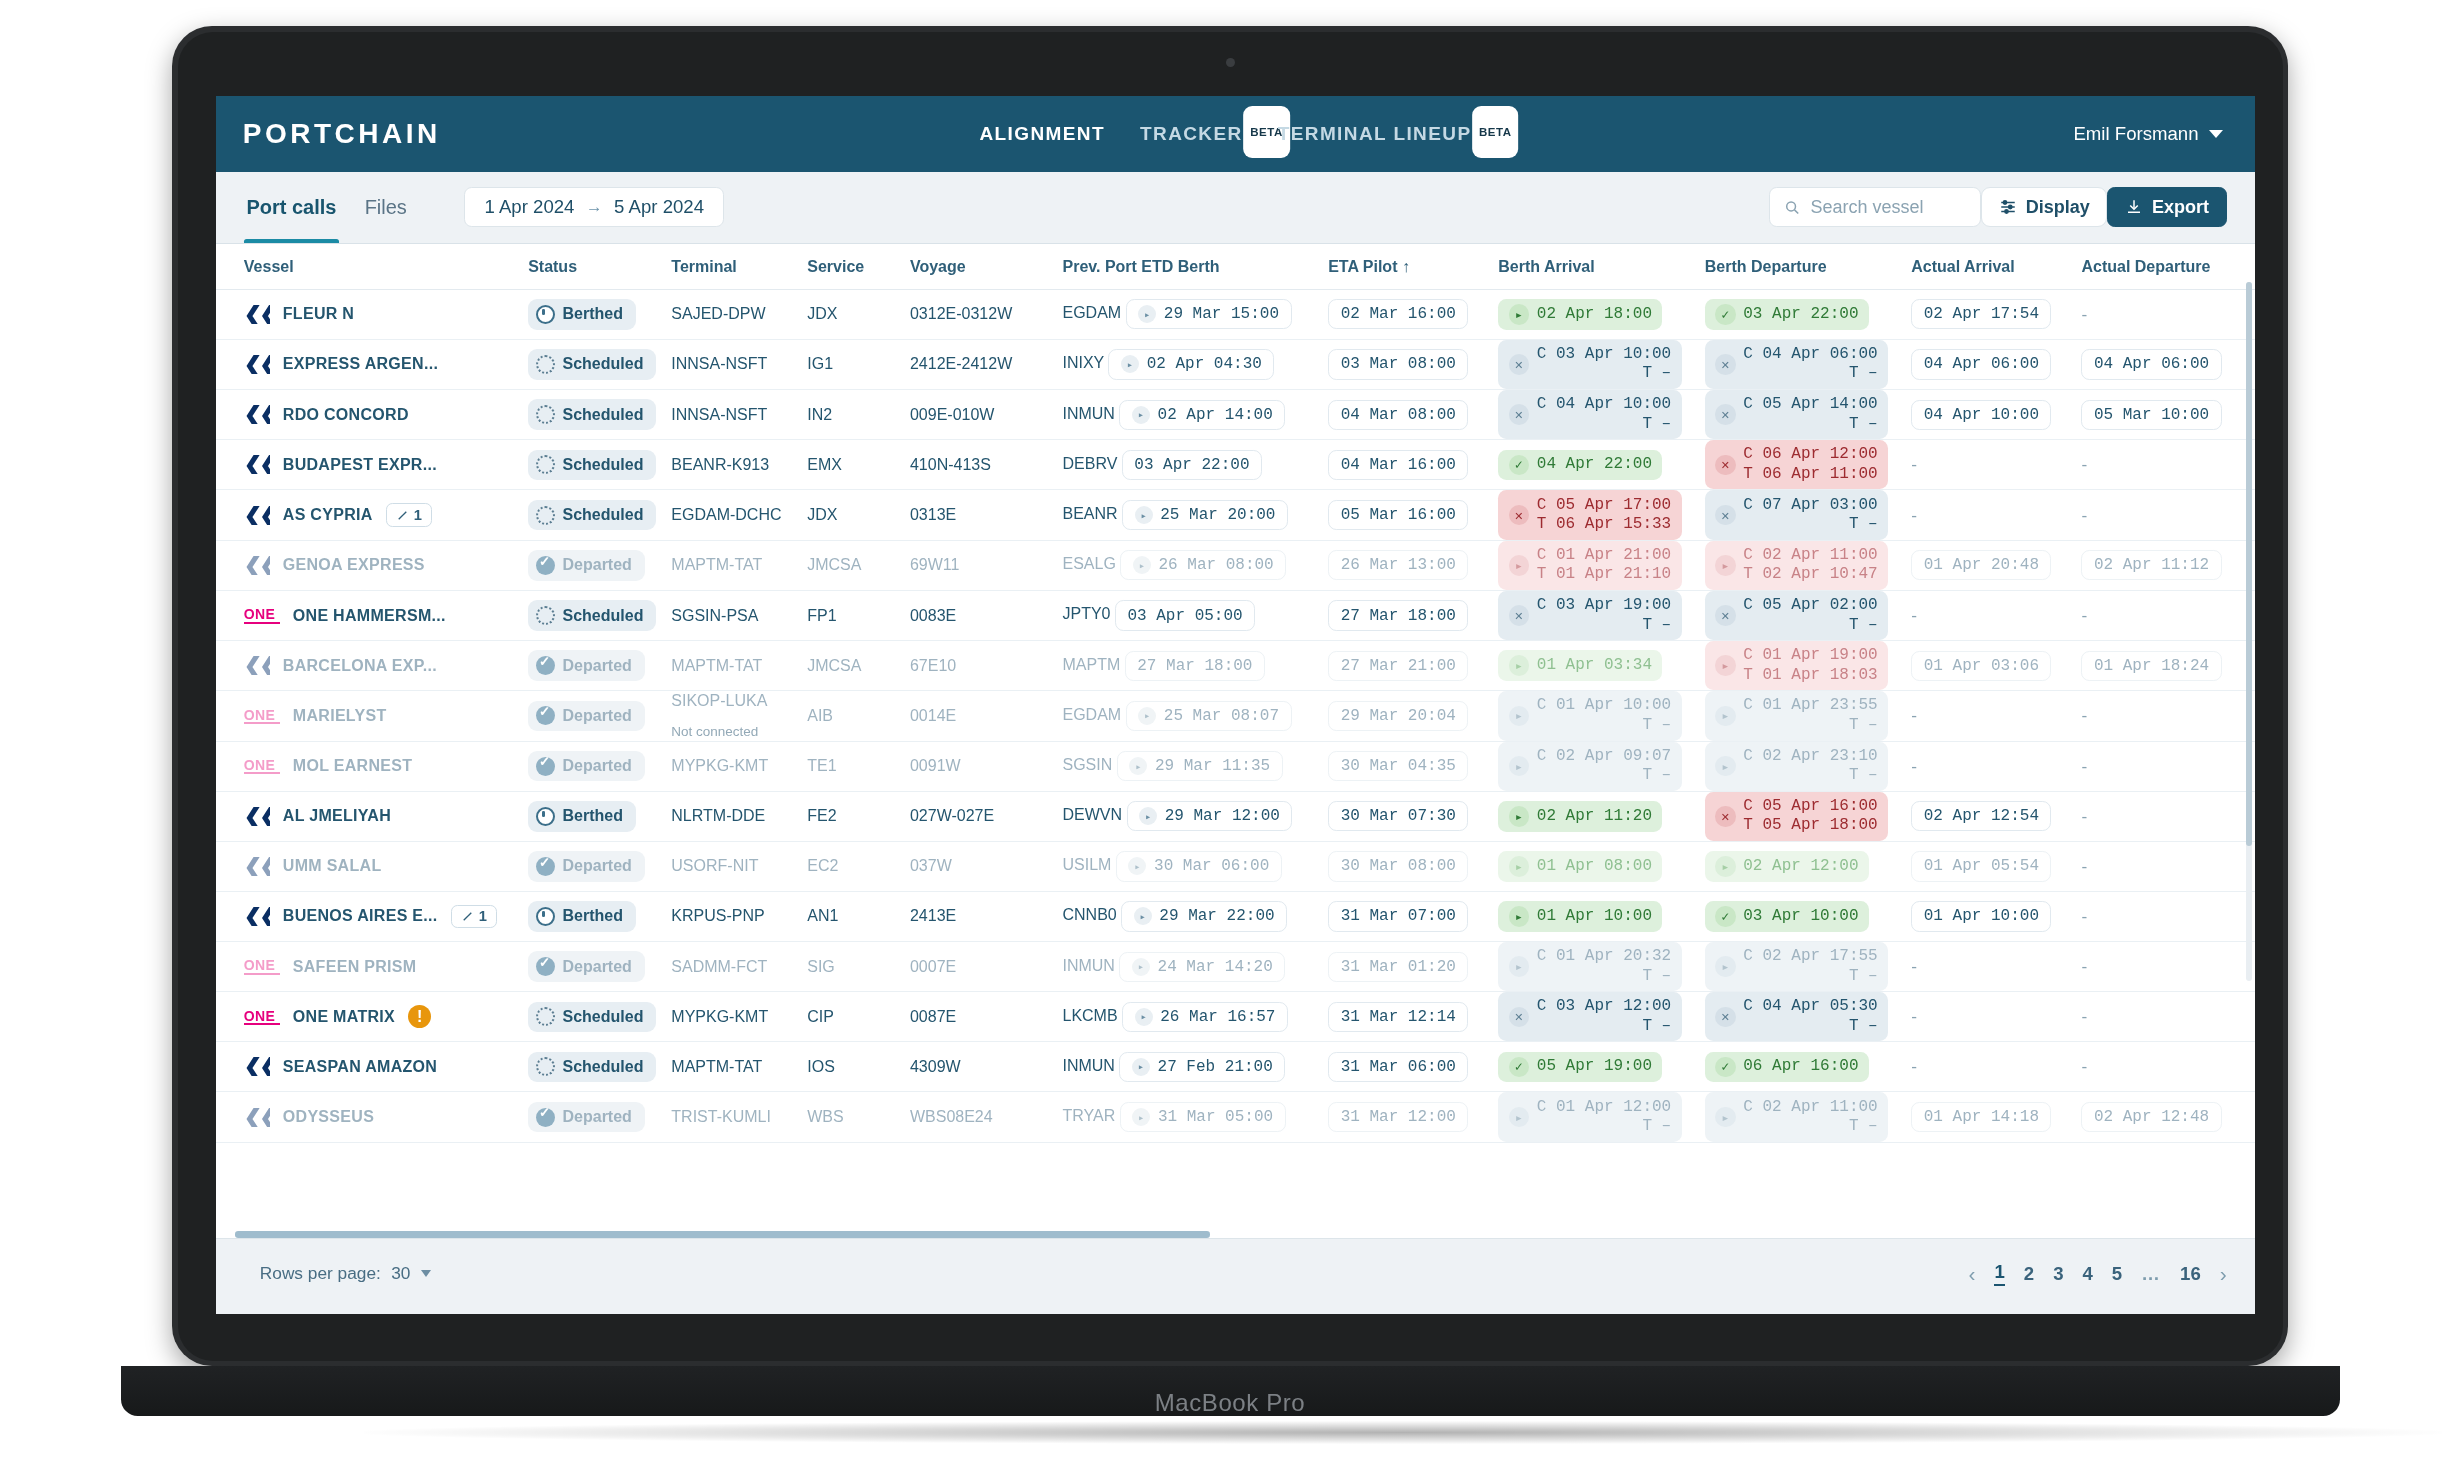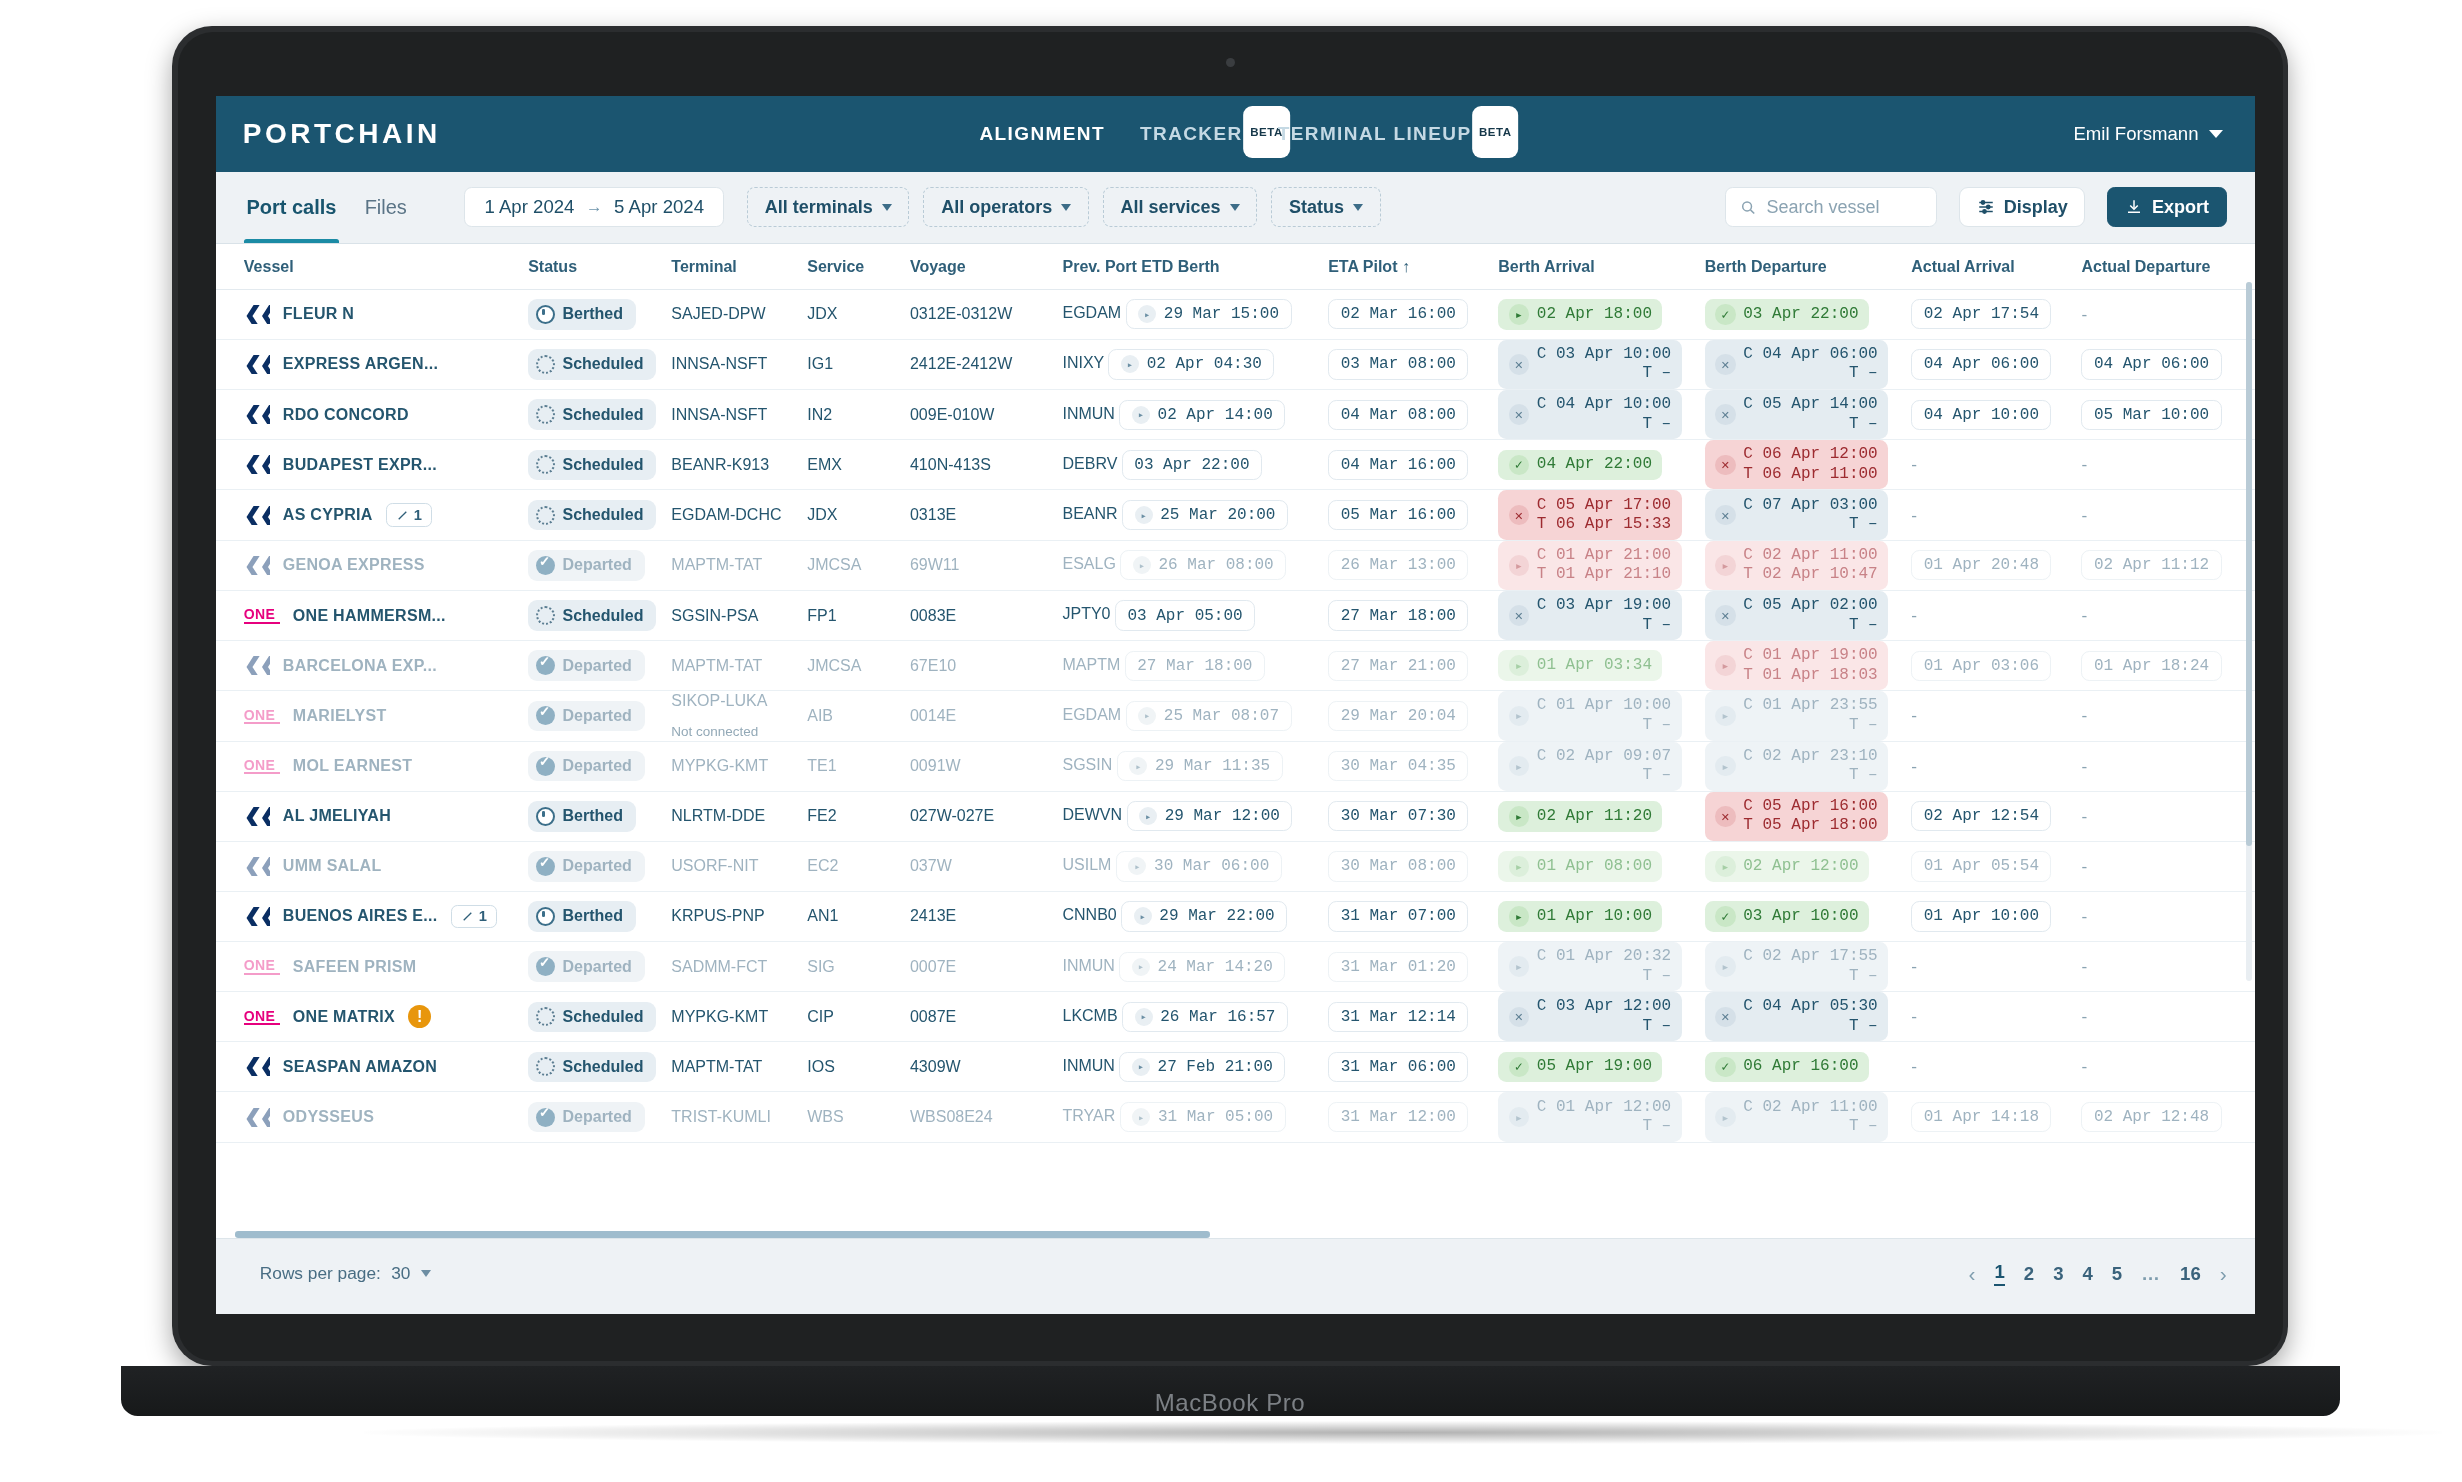--- a/index.html
+++ b/index.html
@@ -119,21 +119,21 @@
     border: 1.9px dashed #b9cbd6; border-radius: 7.7px; height: 40px;
     display: flex; align-items: center; gap: 9px; padding: 0 16.7px;
     font-size: 18px; color: #1f4f68; font-weight: 700; cursor: pointer;
     background: transparent;
   }
   .chev {
     width: 0; height: 0; border-left: 5.8px solid transparent;
     border-right: 5.8px solid transparent; border-top: 7px solid #3d6d88;
   }
   .right-tools {
-    position: absolute; right: 28px; display: flex; align-items: center; gap: 22px;
+    position: absolute; right: 28px; display: flex; align-items: center; gap: 0;
   }
   .search {
     background: #ffffff; border: 1.3px solid #dde5ea; border-radius: 7.7px;
     height: 40px; width: 212px; display: flex; align-items: center;
     gap: 10.3px; padding: 0 14px; cursor: text;
   }
   .search input {
     border: 0; outline: 0; font-size: 18px; color: #5a7486;
     font-family: "Liberation Sans", sans-serif; width: 100%; background: transparent;
   }
@@ -347,38 +347,20 @@
                 <span>Files</span>
               </div>
             </div>
 
             <div class="daterange">
               <span>1 Apr 2024</span>
               <span class="arrow-r">→</span>
               <span>5 Apr 2024</span>
             </div>
 
-            <div class="filters">
-              <div class="filter">
-                <span>All terminals</span>
-                <span class="chev"></span>
-              </div>
-              <div class="filter">
-                <span>All operators</span>
-                <span class="chev"></span>
-              </div>
-              <div class="filter">
-                <span>All services</span>
-                <span class="chev"></span>
-              </div>
-              <div class="filter">
-                <span>Status</span>
-                <span class="chev"></span>
-              </div>
-            </div>
 
             <div class="right-tools">
               <div class="search">
                 <svg width="19" height="19" viewBox="0 0 24 24" fill="none" stroke="#8ba3b2" stroke-width="2.2">
                   <circle cx="10.5" cy="10.5" r="6.5"></circle>
                     <line x1="15.5" y1="15.5" x2="21" y2="21"></line>
                 </svg>
                 <input type="text" value="" placeholder="Search vessel" style="">
               </div>
               <div class="btn-display">

